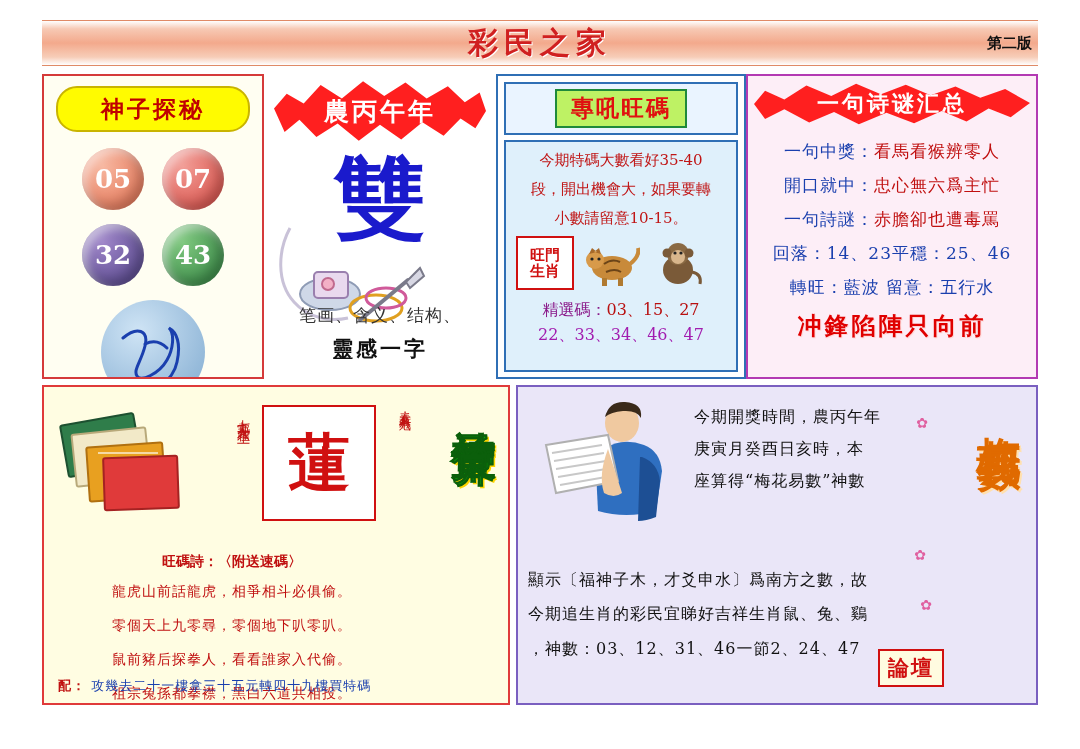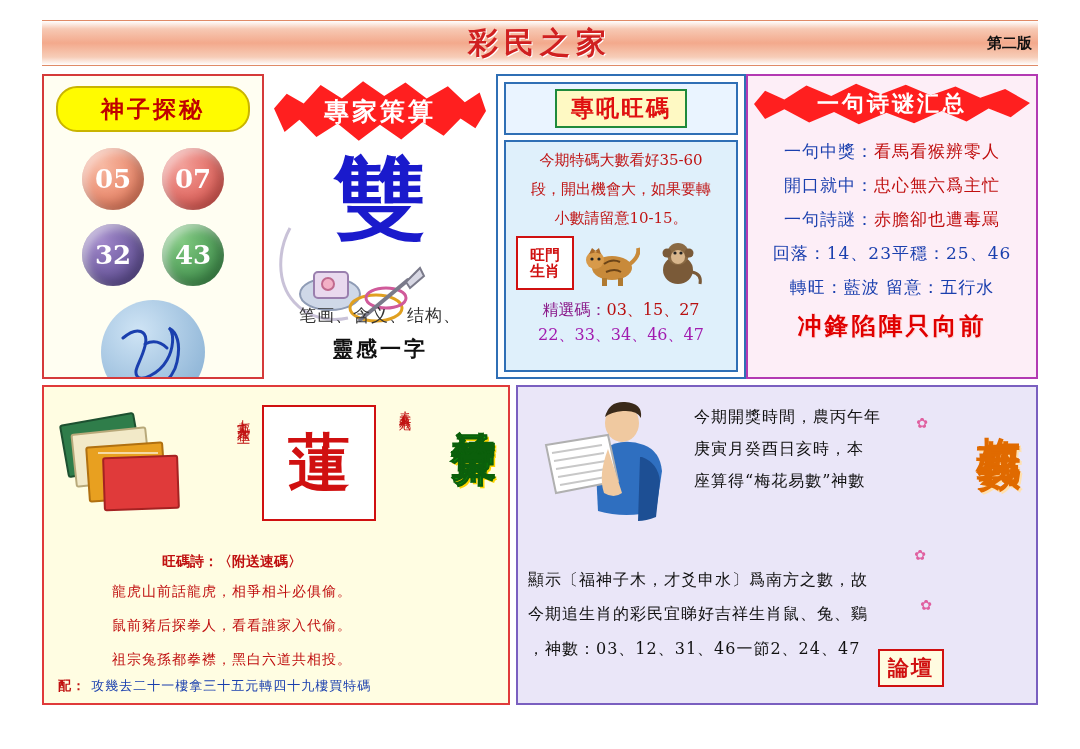--- a/index.html
+++ b/index.html
@@ -100,21 +100,21 @@
     font-family:"DejaVu Serif","Liberation Serif",serif;
     font-size:21px;color:#111;font-weight:bold;letter-spacing:3px;
   }
 
   
   .panelC{width:250px;border:2px solid #2f6fb5;background:#ffffff;padding:6px;}
   .cHead{
     border:2px solid #2f6fb5;background:#eaf4ff;padding:5px 0;text-align:center;
   }
   .cHead .inner{
-    display:inline-block;border:2px solid #1f8a3b;background:#fef9c3;padding:2px 14px;
+    display:inline-block;border:2px solid #1f8a3b;background:#bef264;padding:2px 14px;
   }
   .cHead .inner span{
     font-family:"DejaVu Serif","Liberation Serif",serif;
     font-size:23px;font-weight:bold;color:#e01010;letter-spacing:2px;
   }
   .cBody{margin-top:5px;border:2px solid #2f6fb5;background:#dff0fb;padding:8px 8px 6px 8px;height:232px;box-sizing:border-box;}
   .cBody p{
     margin:0 0 7px 0;
     font-family:"DejaVu Serif","Liberation Serif",serif;
     font-size:15px;color:#c01515;line-height:1.45;text-align:center;
@@ -264,21 +264,21 @@
       <div class="bluecircle">
         <svg width="76" height="72" viewBox="0 0 76 72">
           <path d="M8 22 C22 10, 34 14, 30 30 C26 46, 18 54, 22 60 C26 66, 44 58, 52 44 C58 34, 60 18, 54 12 C62 16, 66 28, 62 46 C60 56, 54 64, 48 66" fill="none" stroke="#1a3fae" stroke-width="3" stroke-linecap="round"></path>
           <path d="M30 28 C38 24, 46 26, 52 32" fill="none" stroke="#1a3fae" stroke-width="3" stroke-linecap="round"></path>
         </svg>
       </div>
     </div>
 
     <div class="panel panelB">
       <div class="starburst">
-        <span>專家策算</span>
+        <span>農丙午年</span>
       </div>
       <div class="bigchar">雙</div>
       <div class="penart">
         <svg width="170" height="120" viewBox="0 0 170 120">
           <path d="M22 4 C10 26, 8 58, 26 78 C40 94, 62 98, 80 94" fill="none" stroke="#c9c2d8" stroke-width="3"></path>
           <ellipse cx="62" cy="70" rx="30" ry="16" fill="#cfd8e8" stroke="#8e9bb5" stroke-width="2"></ellipse>
           <rect x="46" y="48" width="34" height="26" rx="4" fill="#e9d9ee" stroke="#9a7fae" stroke-width="2"></rect>
           <circle cx="60" cy="60" r="6" fill="#f3b0c6" stroke="#c06a8e" stroke-width="2"></circle>
           <ellipse cx="108" cy="84" rx="26" ry="13" fill="none" stroke="#e0a020" stroke-width="3"></ellipse>
           <ellipse cx="118" cy="74" rx="20" ry="10" fill="none" stroke="#d05a9a" stroke-width="3"></ellipse>
@@ -288,21 +288,21 @@
       </div>
       <div class="captionB">笔画、含义、结构、</div>
       <div class="captionB2">靈感一字</div>
     </div>
 
     <div class="panel panelC">
       <div class="cHead">
         <div class="inner"><span>專吼旺碼</span></div>
       </div>
       <div class="cBody">
-        <p>今期特碼大數看好35-60</p>
+        <p>今期特碼大數看好35-40</p>
         <p>段，開出機會大，如果要轉</p>
         <p>小數請留意10-15。</p>
 
         <div class="animrow">
           <div class="zodiacbox">
             <div>旺門</div>
               <div>生肖</div>
           </div>
           <svg class="tiger" viewBox="0 0 58 50">
             <ellipse cx="30" cy="30" rx="20" ry="12" fill="#c88a3a"></ellipse>
@@ -364,20 +364,21 @@
       <div class="vtextA">七九零起六在上</div>
       <div class="lotusbox">
         <span>蓮</span>
       </div>
       <div class="vtextB">看八來八有六七，</div>
       <div class="vbig">神子策算</div>
 
       <div class="eText">
         <p class="lead">旺碼詩：〈附送速碼〉</p>
         <p class="poem">龍虎山前話龍虎，相爭相斗必俱偷。</p>
+        <p class="poem">零個天上九零尋，零個地下叭零叭。</p>
         <p class="poem">鼠前豬后探拳人，看看誰家入代偷。</p>
         <p class="poem">祖宗兔孫都拳襟，黑白六道共相投。</p>
       </div>
 
       <div class="eFoot">
         <b>配：</b>
         <span>攻幾去二十一樓拿三十五元轉四十九樓買特碼</span>
       </div>
     </div>
 

